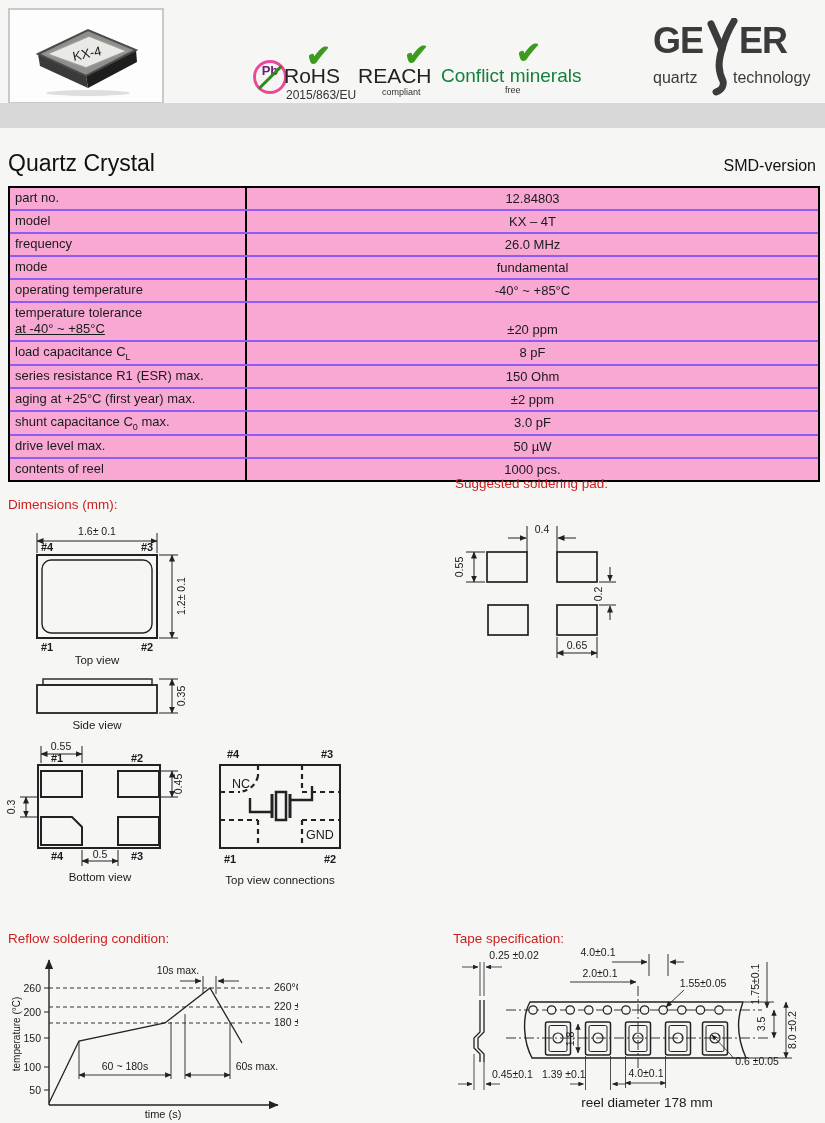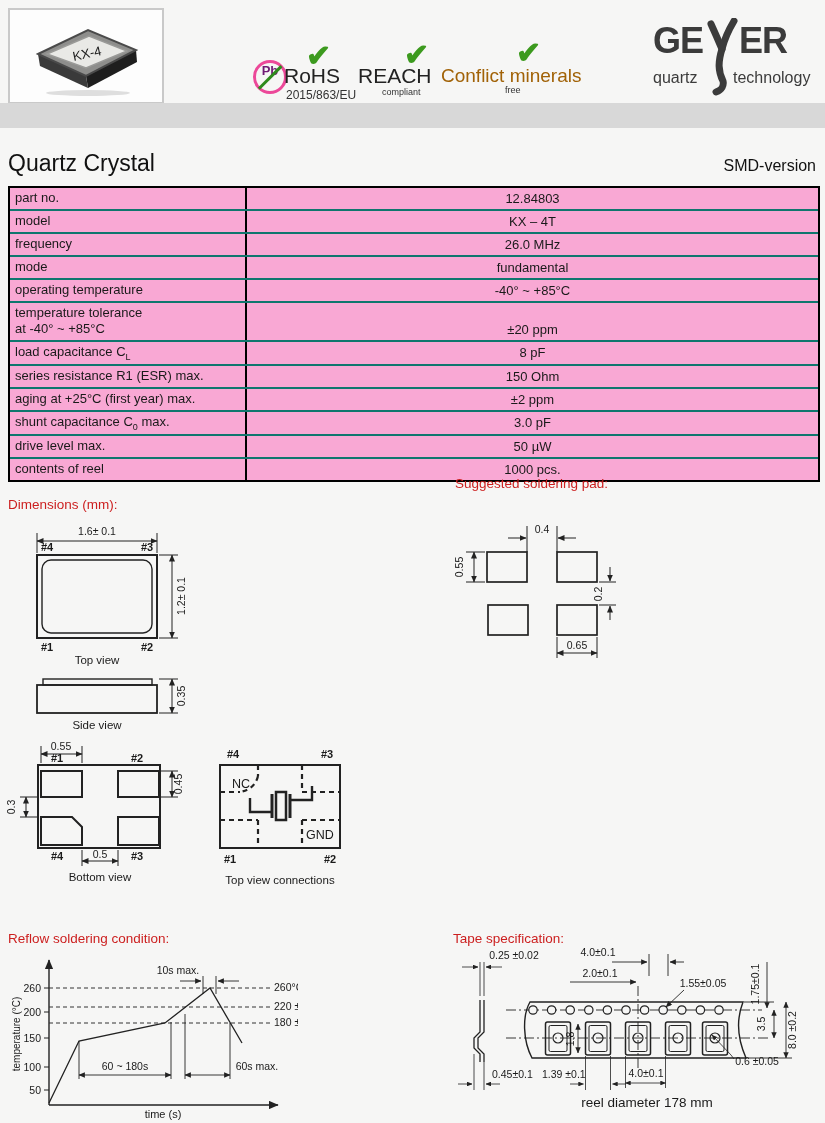--- a/index.html
+++ b/index.html
@@ -17,45 +17,45 @@
   .grayband{position:absolute;left:0;top:103px;width:825px;height:25px;background:#d8d8d8;}
   .pbcircle{position:absolute;left:253px;top:60px;width:28px;height:28px;border:3px solid #ec4899;
             border-radius:50%;display:flex;align-items:flex-start;justify-content:center;
             font-size:13px;font-weight:bold;color:#701a75;}
   .pbcircle::after{content:"";position:absolute;left:-2px;top:13px;width:32px;height:2.5px;
             background:#2f8a1d;transform:rotate(-45deg);}
   .rohs-word{position:absolute;left:284px;top:64px;font-size:21px;color:#222;}
   .rohs-sub{position:absolute;left:286px;top:88px;font-size:12px;color:#333;}
   .reach-word{position:absolute;left:358px;top:64px;font-size:21px;color:#222;}
   .reach-sub{position:absolute;left:382px;top:87px;font-size:9px;color:#333;}
-  .conf-word{position:absolute;left:441px;top:65px;font-size:19px;color:#a16207;}
+  .conf-word{position:absolute;left:441px;top:65px;font-size:19px;color:#15803d;}
   .conf-sub{position:absolute;left:505px;top:85px;font-size:9px;color:#333;}
   .check{position:absolute;color:#3c9a1e;font-size:30px;font-weight:bold;line-height:1;}
   .chk1{left:306px;top:41px;}
   .chk2{left:404px;top:40px;}
   .chk3{left:516px;top:38px;}
 
   .logo{position:absolute;left:653px;top:20px;width:166px;height:80px;color:#3b3b3b;}
   .lg-ge{position:absolute;left:0;top:0;font-size:36px;font-weight:bold;letter-spacing:-1px;}
   .lg-er{position:absolute;left:86px;top:0;font-size:36px;font-weight:bold;letter-spacing:-1px;}
   .lg-y{position:absolute;left:52px;top:-2px;}
   .lg-q{position:absolute;left:0px;top:49px;font-size:16px;}
   .lg-t{position:absolute;left:80px;top:49px;font-size:16px;}
 
   
   .t-main{position:absolute;left:8px;top:150px;font-size:23px;color:#111;}
   .t-ver{position:absolute;right:9px;top:157px;font-size:16px;color:#111;}
 
   
   .spec{position:absolute;left:8px;top:186px;width:808px;border:2px solid #000;background:#f9a8d4;}
   .trow{display:flex;min-height:21px;}
-  .trow + .trow{border-top:2px solid #0f766e;}
+  .trow + .trow{border-top:2px solid #8b5cf6;}
   .trow.tall{min-height:37px;}
   .tlabel{width:226px;border-right:2px solid #000;padding:2px 4px 1px 5px;font-size:13px;line-height:1.25;}
-  .tlabel .l2{display:block;}
+  .tlabel .l2{display:block;text-decoration:underline;}
   .tlabel sub{font-size:9px;}
   .tvalue{flex:1;display:flex;align-items:center;justify-content:center;font-size:13px;}
   .trow.tall .tvalue{align-items:flex-end;padding-bottom:3px;}
 
   .redhead{position:absolute;font-size:13.5px;color:#cc1f1f;}
   .rh-dim{left:8px;top:497px;}
   .rh-pad{left:455px;top:476px;}
   .rh-reflow{left:8px;top:931px;}
   .rh-tape{left:453px;top:931px;}
 

